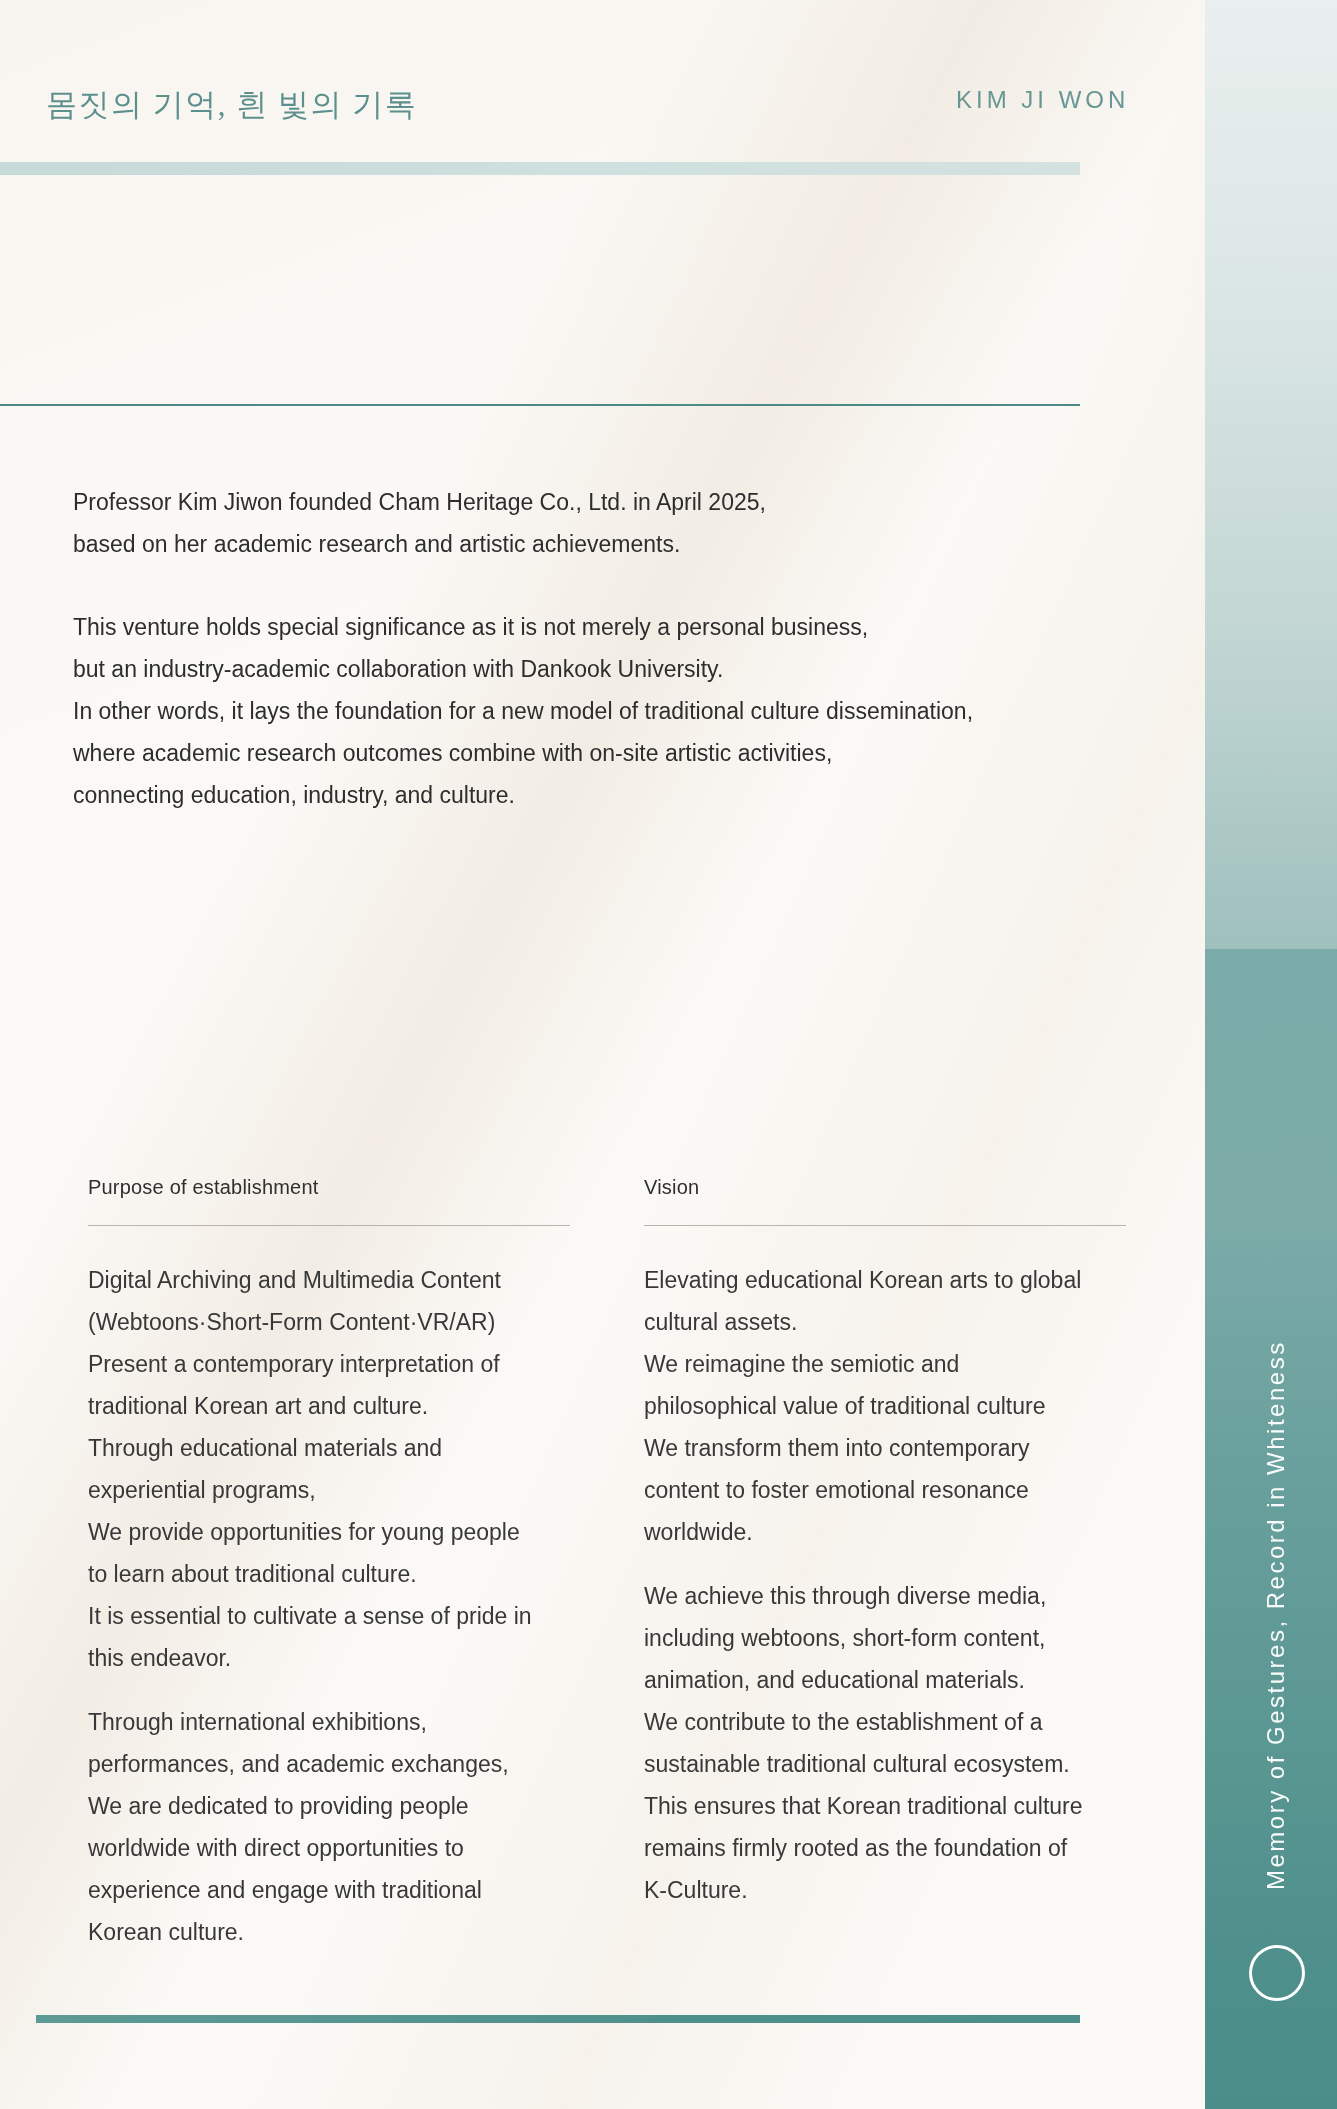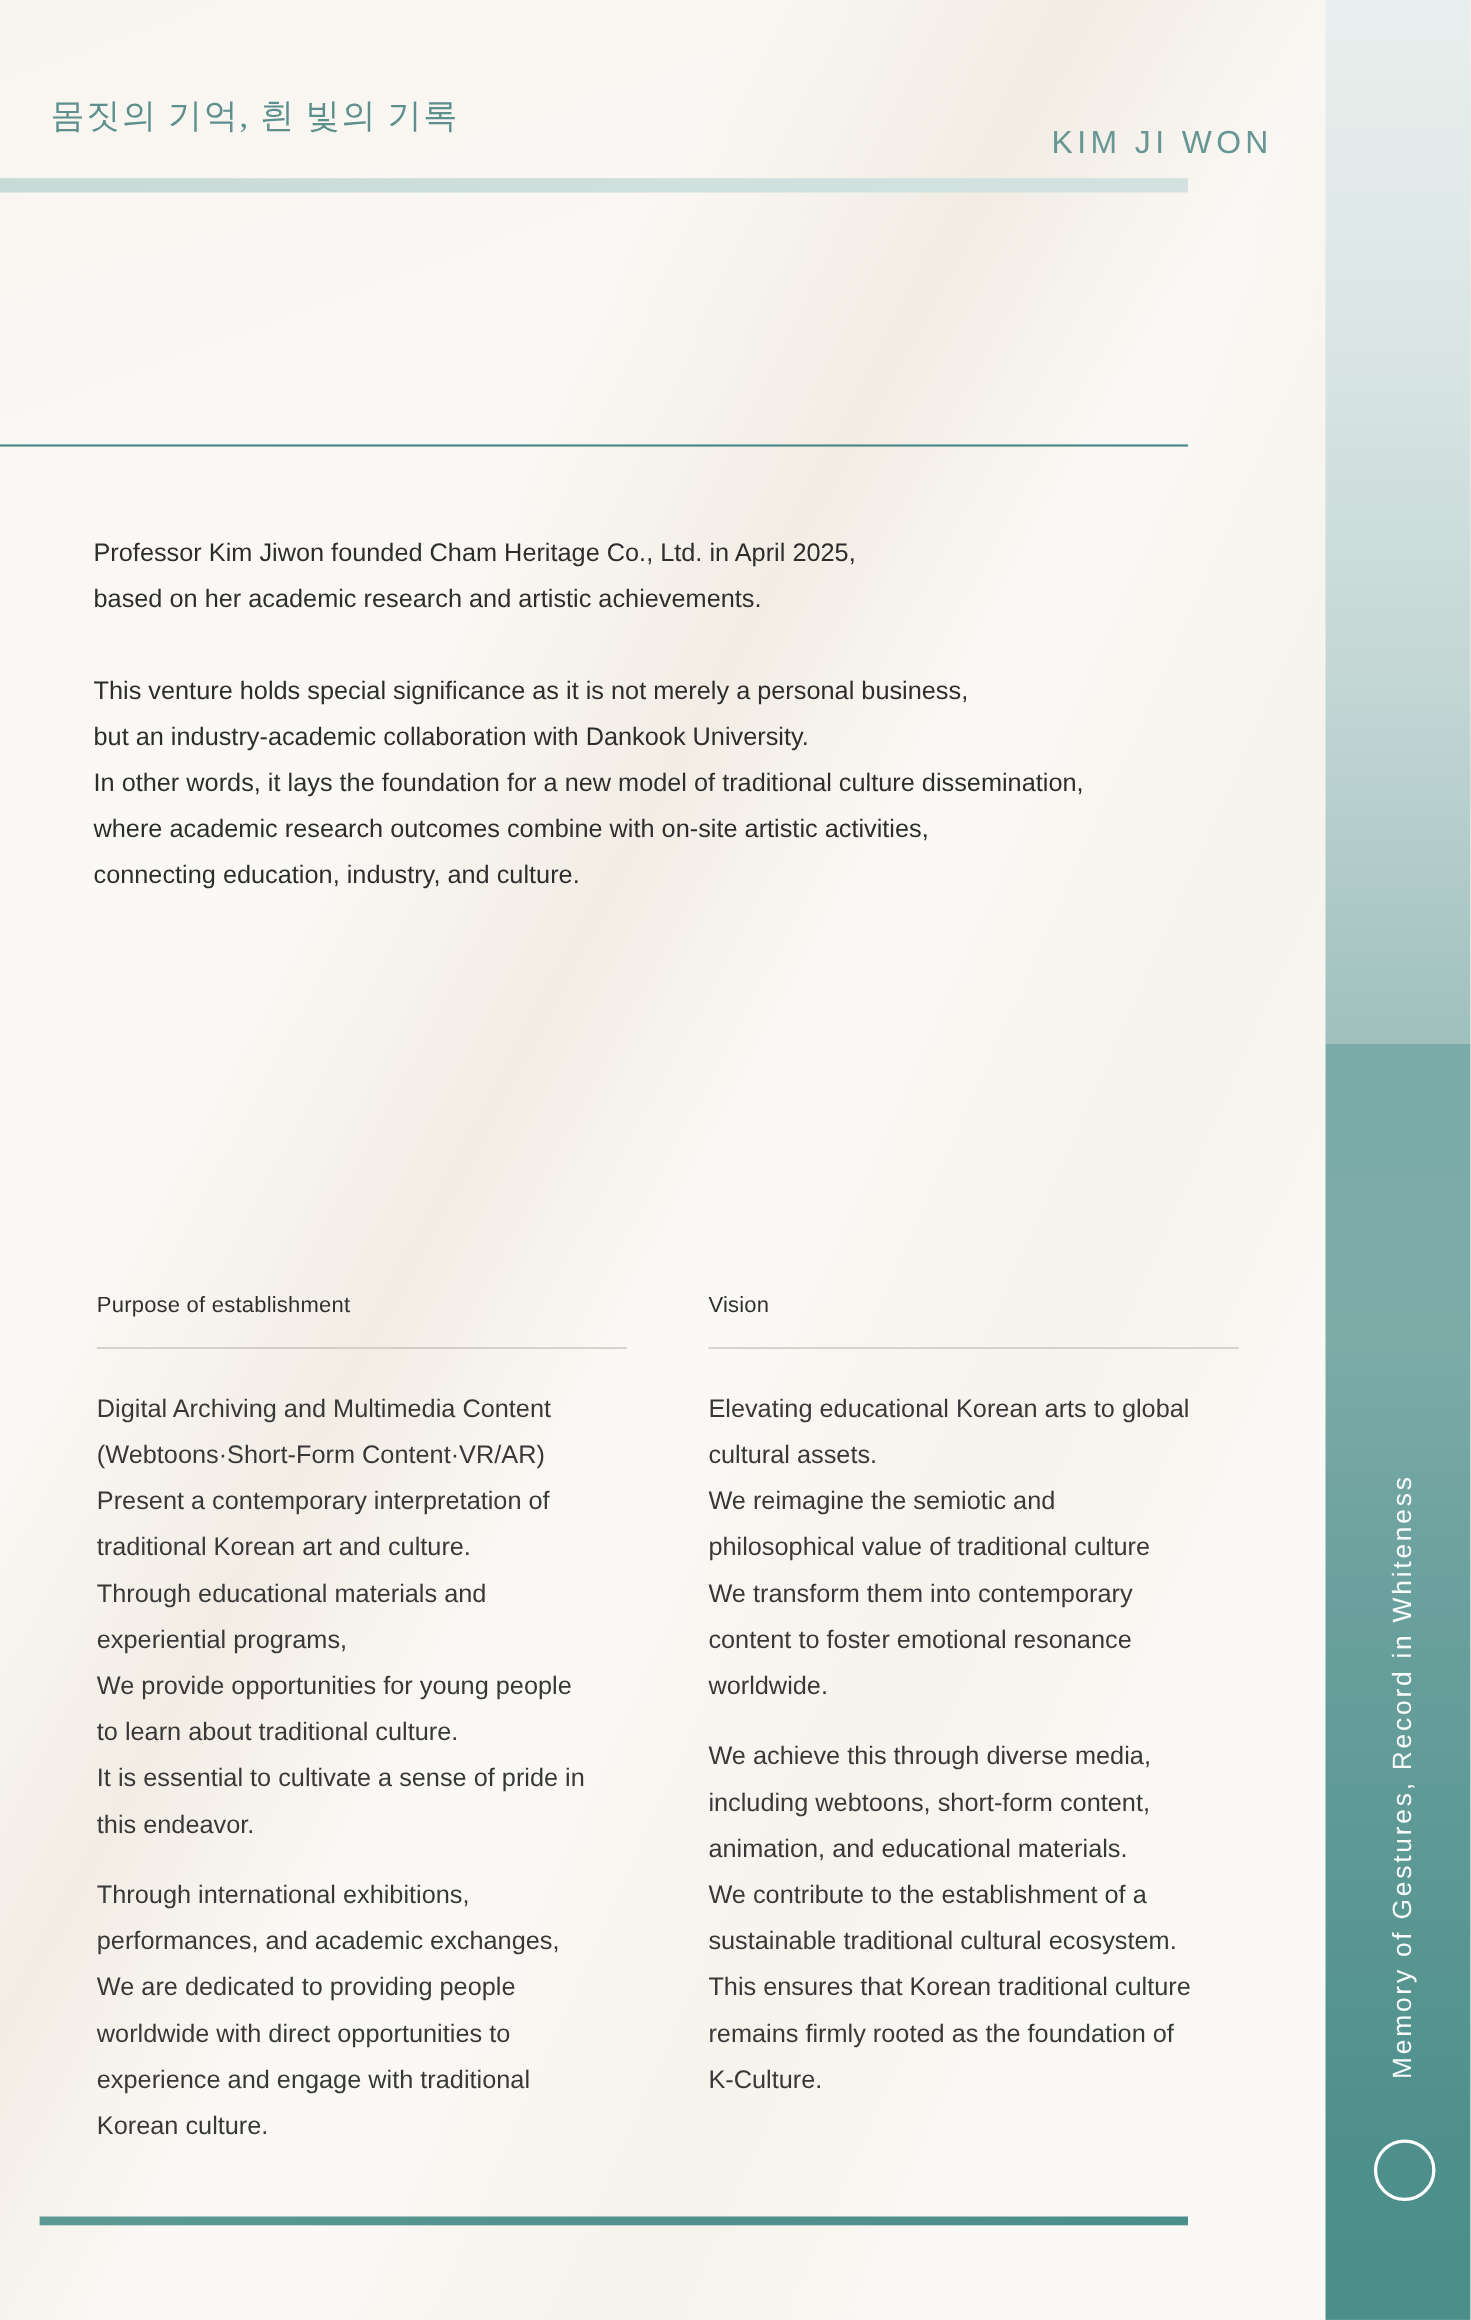--- a/index.html
+++ b/index.html
@@ -17,36 +17,35 @@
   }
   
   .k-title{
     position:absolute;left:46px;top:84px;
     font-family:"Liberation Serif","DejaVu Serif",serif;
     font-size:31px;letter-spacing:1.5px;
     color:var(--header-teal);
   }
   .author{
     position:absolute;left:956px;top:86px;
-    font-size:29px;font-weight:300;letter-spacing:4px;
+    font-size:24px;font-weight:300;letter-spacing:4px;
     color:var(--header-teal2);
-    margin-top:28px;
   }
   .top-bar{
     position:absolute;left:0;top:162px;width:1080px;height:13px;
     background:linear-gradient(90deg,#c6dad8 0%,#cfe0de 55%,#d3e2e0 100%);
   }
   .divider-line{
     position:absolute;left:0;top:404px;width:1080px;height:2px;
     background:var(--accent-teal);
   }
   
   .intro{position:absolute;left:68px;top:481px;width:1060px;}
   .para{
-    margin:0 0 41px 17px;
+    margin:0 0 41px 5px;
     font-size:23px;line-height:42px;color:#2d2d2d;
     white-space:pre-line;
   }
   
   .col{position:absolute;width:482px;}
   .col-purpose{left:88px;top:1176px;}
   .col-vision{left:644px;top:1176px;}
   .col h2{
     margin:0;font-size:20px;font-weight:400;color:#2e2f2e;letter-spacing:0.2px;
   }

